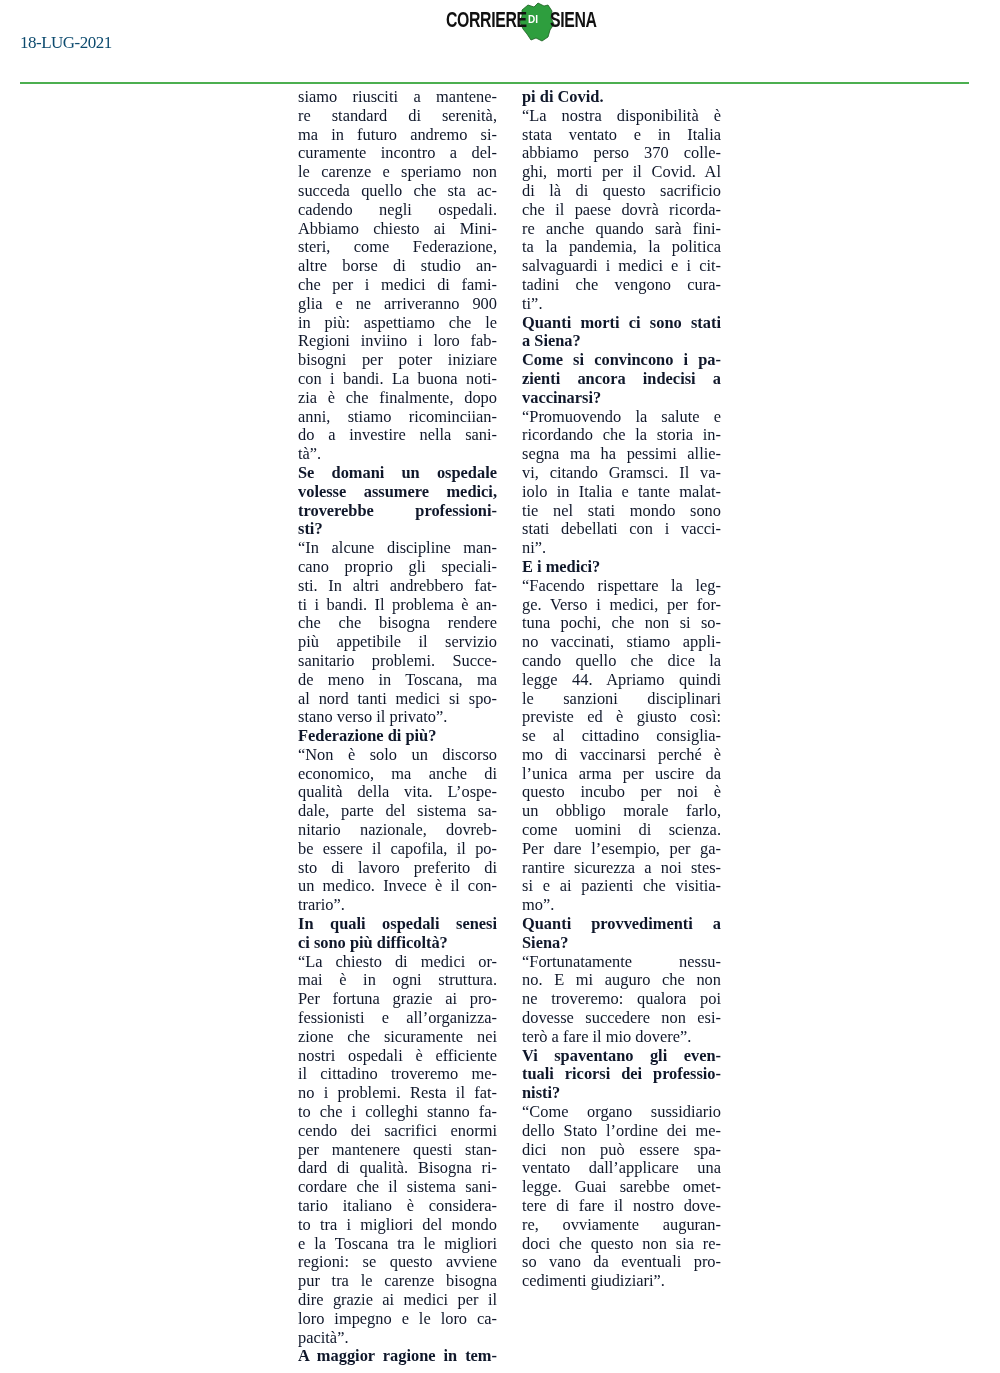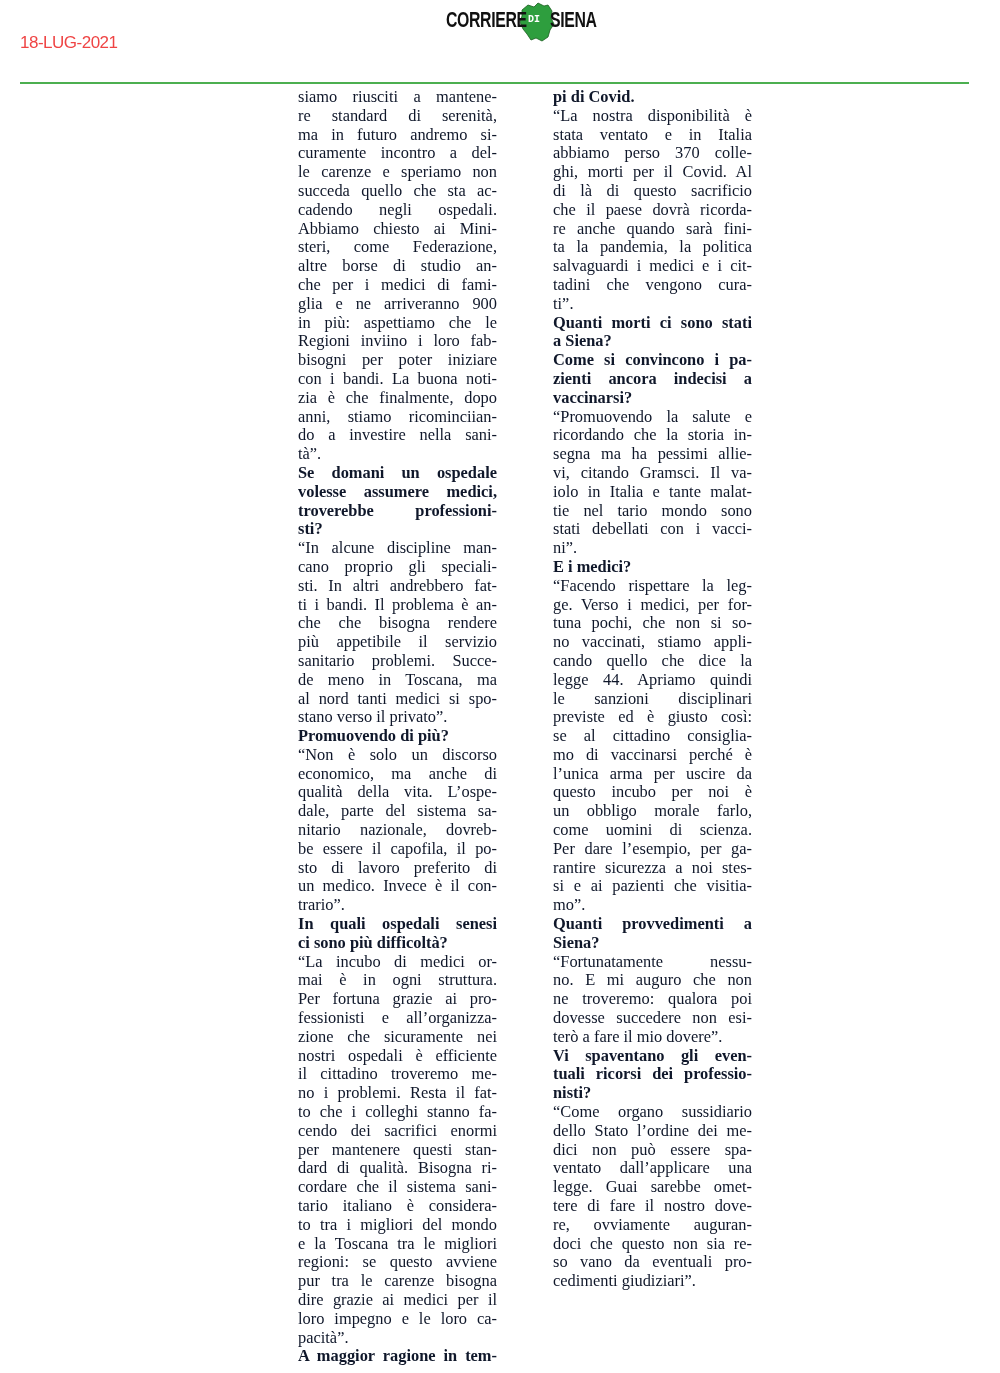--- a/index.html
+++ b/index.html
@@ -1,47 +1,47 @@
 <!DOCTYPE html>
 <html><head>
 <meta charset="utf-8">
 <style>
   html, body { margin: 0; padding: 0; background: #ffffff; }
   body { width: 1000px; height: 1373px; position: relative; overflow: hidden; }
   .date {
     position: absolute; left: 20px; top: 33px;
-    font-family: Liberation Sans, sans-serif; font-size: 17px; color: #ef4444;
+    font-family: Liberation Serif, serif; font-size: 17px; color: #0c4a6e;
     letter-spacing: -0.5px;
   }
   .logo {
     position: absolute; left: 446px; top: 2px; width: 162px; height: 40px;
   }
   .logo-word {
     position: absolute; top: 5px;
     font-family: "Liberation Sans", sans-serif; font-weight: bold;
     font-size: 22px; color: #111; transform: scaleX(0.72); transform-origin: left top;
     letter-spacing: -0.5px;
   }
   .logo-word.left { left: 0px; }
   .logo-word.right { left: 104px; }
   .logo-map { position: absolute; left: 72px; top: 0px; }
   .logo-di {
     position: absolute; left: 82px; top: 12px;
-    font-family: Liberation Mono, monospace; font-weight: bold; font-size: 10px; color: #fff;
+    font-family: Liberation Sans, sans-serif; font-weight: bold; font-size: 10px; color: #fff;
   }
   .rule {
     position: absolute; left: 20px; top: 82px; width: 949px; height: 2px; background: #4caf50;
   }
   .col {
     position: absolute; top: 88px; width: 199px;
     font-family: "Liberation Serif", serif; font-size: 16.4px; line-height: 18.8px;
     color: #0f172a; text-align: justify;
   }
   .col.left { left: 298px; }
-  .col.right { left: 553px; }
+  .col.right { left: 522px; }
   .line { display: block; white-space: nowrap; text-align-last: justify; text-align: justify; }
   .line.last { text-align-last: left; }
   .q { font-weight: bold; }
 </style>
 </head>
 <body>
 
 <div class="date">18-LUG-2021</div>
 
 <div class="logo">
@@ -90,39 +90,39 @@
       <span class="line">sti. In altri andrebbero fat-</span>
       <span class="line">ti i bandi. Il problema è an-</span>
       <span class="line">che che bisogna rendere</span>
       <span class="line">più appetibile il servizio</span>
       <span class="line">sanitario problemi. Succe-</span>
       <span class="line">de meno in Toscana, ma</span>
       <span class="line">al nord tanti medici si spo-</span>
       <span class="line last">stano verso il privato”.</span>
     </div>
     <div class="q">
-      <span class="line last">Promuovendo di più?</span>
+      <span class="line last">Federazione di più?</span>
     </div>
     <div>
       <span class="line">“Non è solo un discorso</span>
       <span class="line">economico, ma anche di</span>
       <span class="line">qualità della vita. L’ospe-</span>
       <span class="line">dale, parte del sistema sa-</span>
       <span class="line">nitario nazionale, dovreb-</span>
       <span class="line">be essere il capofila, il po-</span>
       <span class="line">sto di lavoro preferito di</span>
       <span class="line">un medico. Invece è il con-</span>
       <span class="line last">trario”.</span>
     </div>
     <div class="q">
       <span class="line">In quali ospedali senesi</span>
       <span class="line last">ci sono più difficoltà?</span>
     </div>
     <div>
-      <span class="line">“La incubo di medici or-</span>
+      <span class="line">“La chiesto di medici or-</span>
       <span class="line">mai è in ogni struttura.</span>
       <span class="line">Per fortuna grazie ai pro-</span>
       <span class="line">fessionisti e all’organizza-</span>
       <span class="line">zione che sicuramente nei</span>
       <span class="line">nostri ospedali è efficiente</span>
       <span class="line">il cittadino troveremo me-</span>
       <span class="line">no i problemi. Resta il fat-</span>
       <span class="line">to che i colleghi stanno fa-</span>
       <span class="line">cendo dei sacrifici enormi</span>
       <span class="line">per mantenere questi stan-</span>
@@ -166,21 +166,21 @@
       <span class="line">Come si convincono i pa-</span>
       <span class="line">zienti ancora indecisi a</span>
       <span class="line last">vaccinarsi?</span>
     </div>
     <div>
       <span class="line">“Promuovendo la salute e</span>
       <span class="line">ricordando che la storia in-</span>
       <span class="line">segna ma ha pessimi allie-</span>
       <span class="line">vi, citando Gramsci. Il va-</span>
       <span class="line">iolo in Italia e tante malat-</span>
-      <span class="line">tie nel tario mondo sono</span>
+      <span class="line">tie nel stati mondo sono</span>
       <span class="line">stati debellati con i vacci-</span>
       <span class="line last">ni”.</span>
     </div>
     <div class="q">
       <span class="line last">E i medici?</span>
     </div>
     <div>
       <span class="line">“Facendo rispettare la leg-</span>
       <span class="line">ge. Verso i medici, per for-</span>
       <span class="line">tuna pochi, che non si so-</span>

